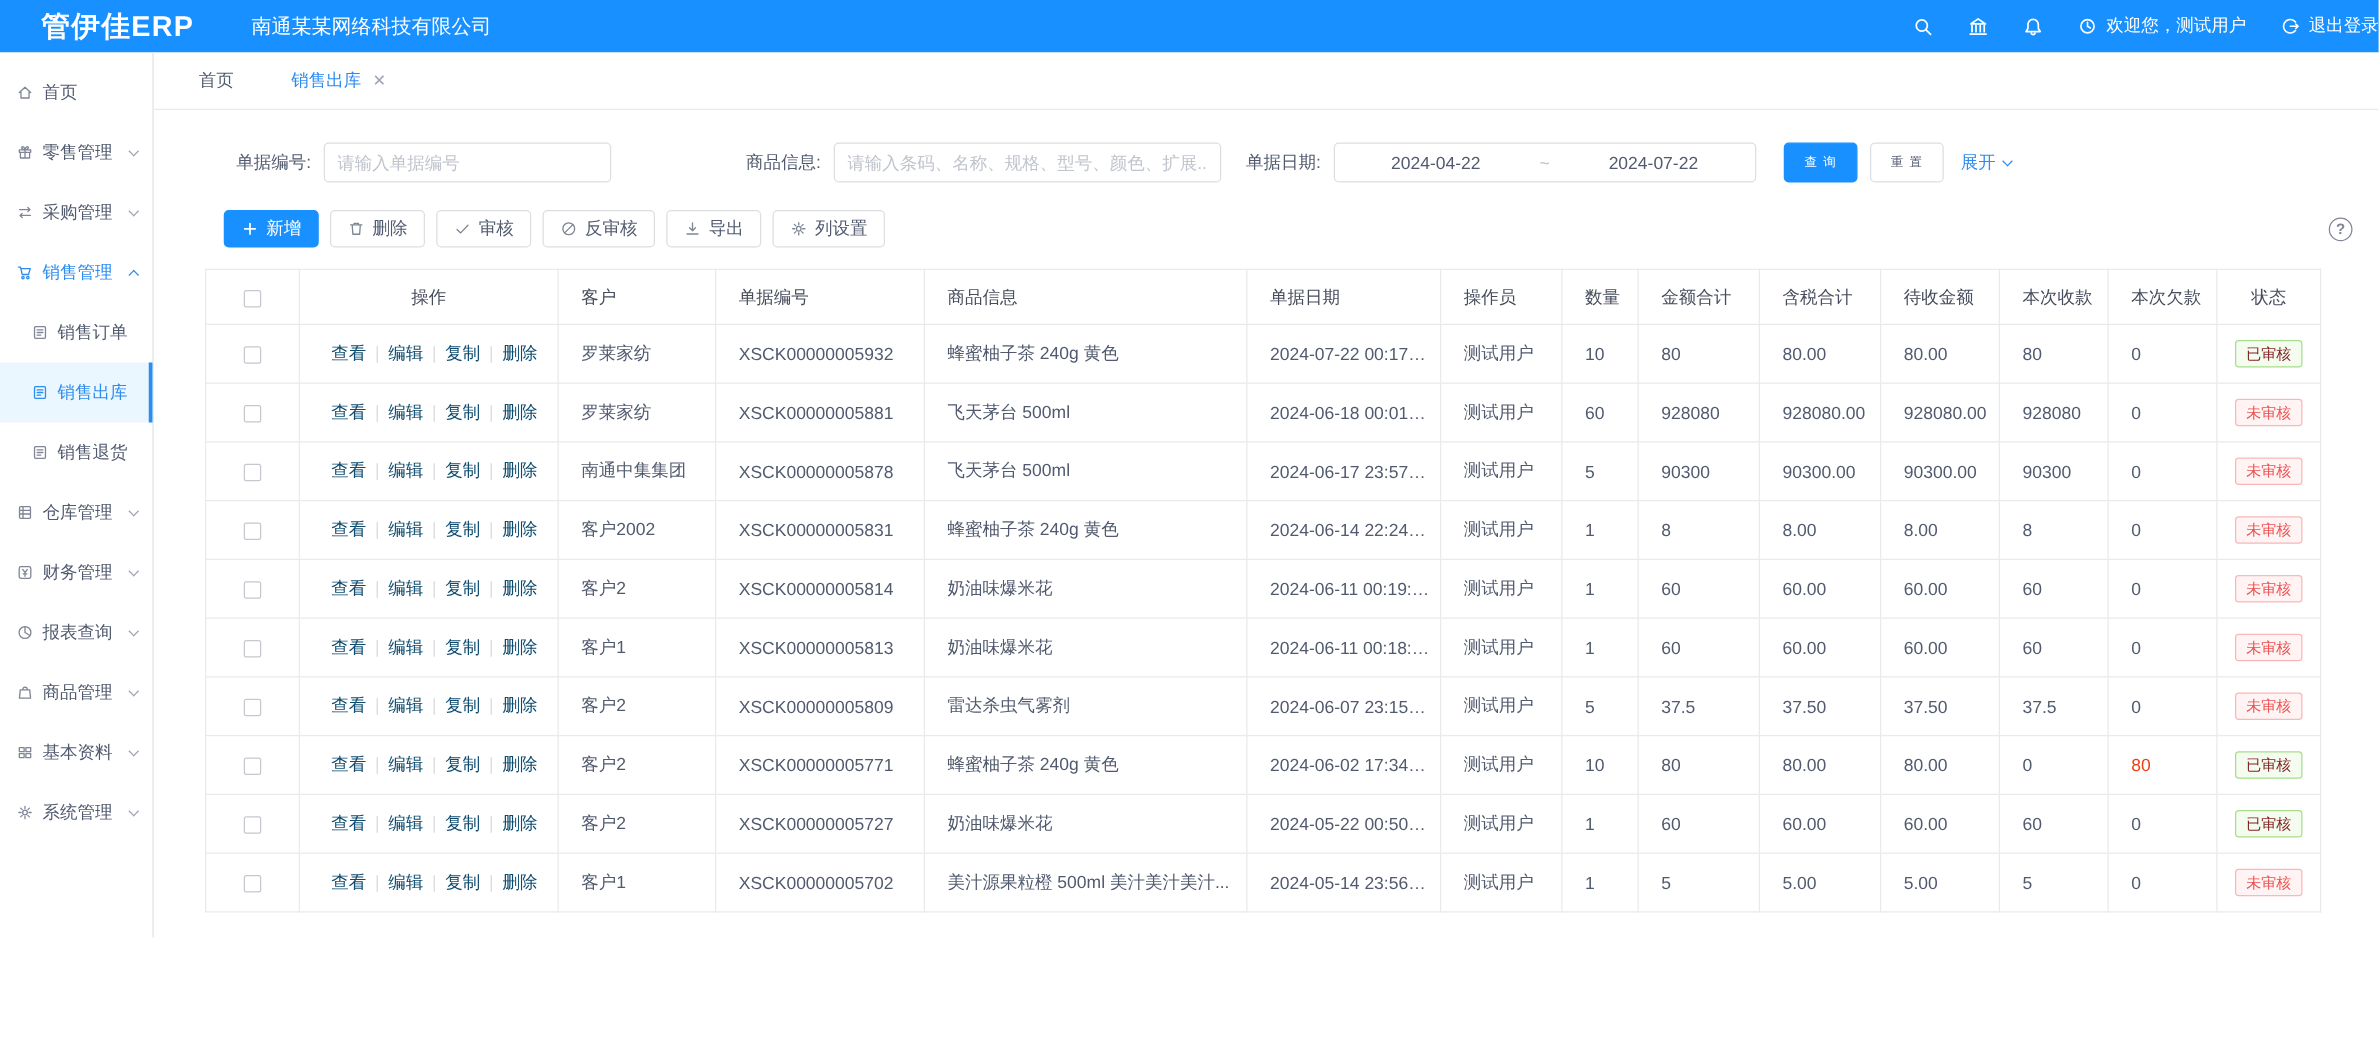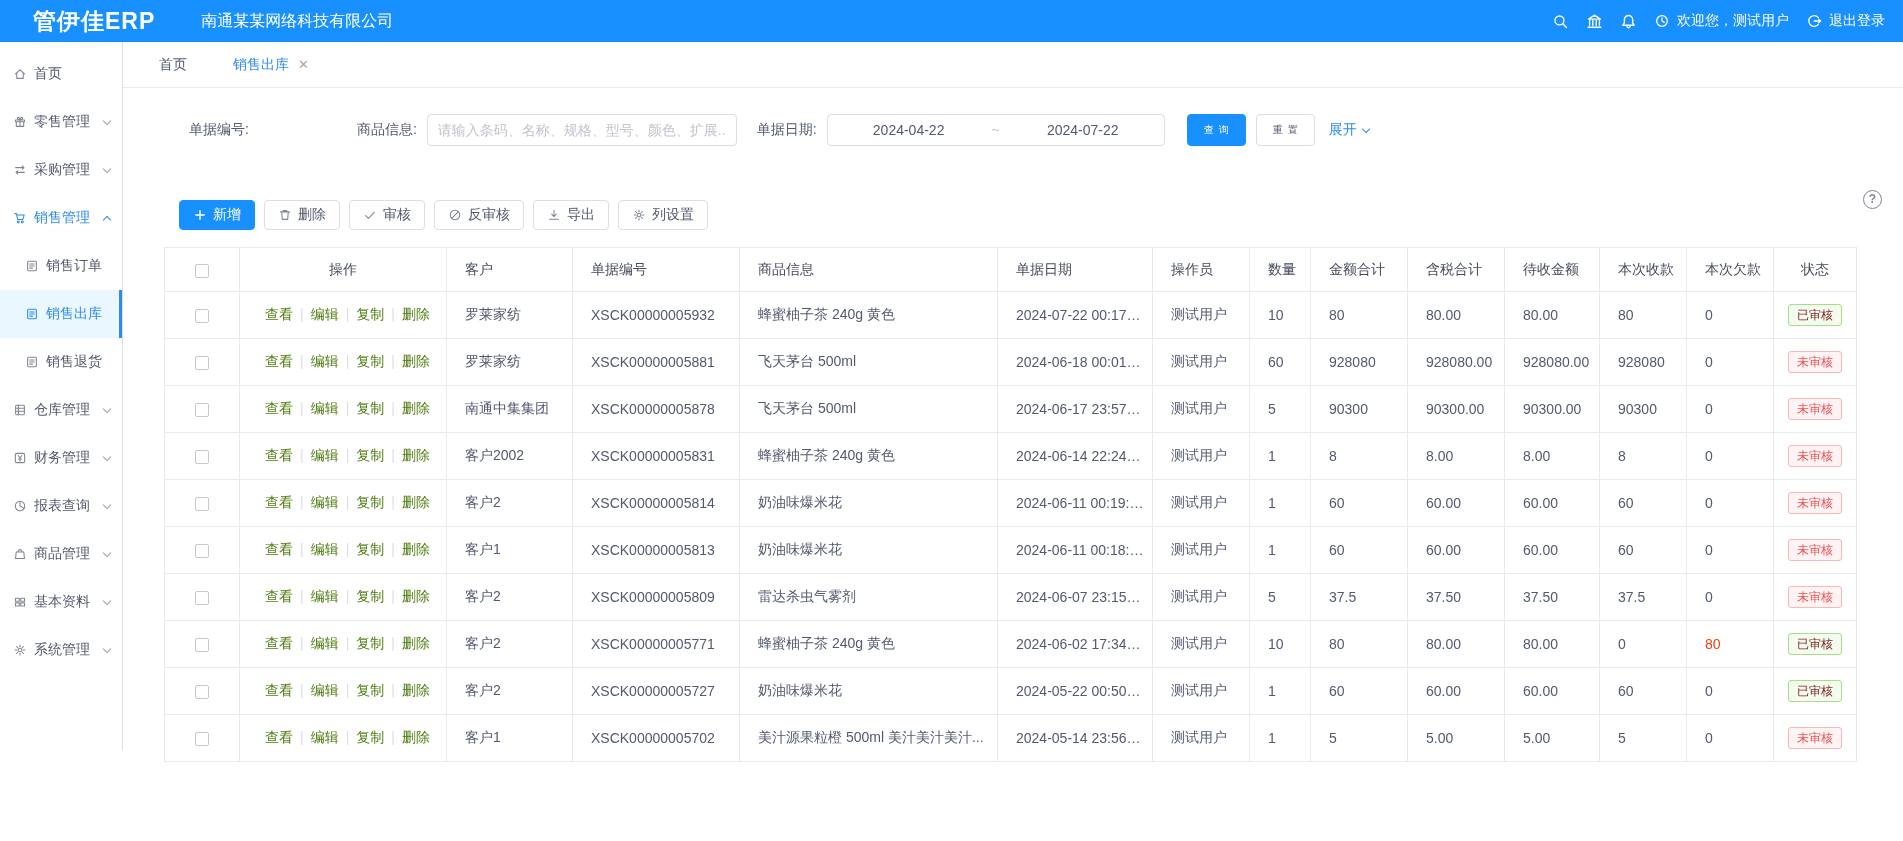--- a/index.html
+++ b/index.html
@@ -9,21 +9,21 @@
     font-family:"Liberation Sans","DejaVu Sans",sans-serif;
     font-size:14px; color:#515a6e; background:#fff;
   }
   svg { display:block; }
   .ic { width:15px; height:15px; fill:none; stroke:currentColor; stroke-width:1.2; stroke-linecap:round; stroke-linejoin:round; }
 
   
   .topbar { height:42px; background:#1890ff; display:flex; align-items:center; color:#fff; }
   .logo { margin-left:33px; font-size:23px; font-weight:700; letter-spacing:1px; white-space:nowrap; }
   .company { margin-left:46px; font-size:16px; white-space:nowrap; }
-  .topbar-right { margin-left:auto; display:flex; align-items:center; gap:17px; padding-right:18px; font-size:14px; }
+  .topbar-right { margin-left:auto; display:flex; align-items:center; gap:27px; font-size:14px; }
   .tb-icon .ic { width:17px; height:17px; stroke-width:1.3; }
   .tb-group { display:flex; align-items:center; gap:7px; cursor:pointer; white-space:nowrap; }
   .tb-group .ic { width:16px; height:16px; stroke-width:1.3; }
 
   
   .main { display:flex; height:708px; }
   .sidebar { width:123px; flex-shrink:0; border-right:1px solid #dcdee2; padding-top:8px; background:#fff; }
   .side-item { height:48px; display:flex; align-items:center; padding-left:13px; cursor:pointer; color:#515a6e; }
   .side-item.sub { padding-left:25px; }
   .side-item .sicon { margin-right:7px; color:#808695; display:flex; }
@@ -56,36 +56,36 @@
   .daterange .dval { flex:1; text-align:center; color:#515a6e; }
   .daterange .dsep { color:#c0c4cc; padding:0 2px; }
   .btn { height:32px; border-radius:4px; border:1px solid #dcdee2; background:#fff; color:#515a6e; font-size:10px; padding:0 11px; cursor:pointer; font-family:inherit; letter-spacing:5px; text-indent:5px; }
   .btn.primary { background:#1890ff; border-color:#1890ff; color:#fff; }
   .btn.search { margin-left:22px; } .btn.reset { margin-left:10px; }
   .expand { margin-left:14px; color:#2d8cf0; display:flex; align-items:center; gap:6px; cursor:pointer; }
   .expand .chev { width:6px; height:6px; border-right:1.4px solid #2d8cf0; border-bottom:1.4px solid #2d8cf0; transform:rotate(45deg); margin-top:-3px; }
 
   
   .toolbar { display:flex; align-items:center; margin-top:22px; padding-left:56px; gap:9px; }
-  .tbtn { height:30px; display:flex; align-items:center; gap:6px; padding:0 13px; border:1px solid #dcdee2; border-radius:4px; background:#fff; color:#515a6e; font-size:14px; cursor:pointer; font-family:inherit;margin-top:32px; }
+  .tbtn { height:30px; display:flex; align-items:center; gap:6px; padding:0 13px; border:1px solid #dcdee2; border-radius:4px; background:#fff; color:#515a6e; font-size:14px; cursor:pointer; font-family:inherit; }
   .tbtn .ic { width:14px; height:14px; color:#7d8694; }
   .tbtn.primary { background:#1890ff; border-color:#1890ff; color:#fff; }
   .tbtn.primary .ic { color:#fff; stroke-width:1.6; }
   .help { margin-left:auto; margin-right:21px; width:19px; height:19px; border-radius:50%; border:1.5px solid #808695; color:#808695; display:flex; align-items:center; justify-content:center; font-size:12px; font-weight:700; cursor:pointer; }
 
   
   .table-wrap { margin:17px 0 0 41px; }
   table { border-collapse:collapse; table-layout:fixed; width:1692px; }
   th,td { border:1px solid #e8eaec; height:47px; padding:0 8px 0 18px; text-align:left; font-weight:normal;
           overflow:hidden; white-space:nowrap; text-overflow:ellipsis; color:#515a6e; font-size:14px; }
   thead th { height:44px; color:#464c5b; font-weight:500; }
   th.center, td.center { text-align:center; padding:0 4px; }
   td.actions { padding-left:25px; }
   .cb { display:inline-block; width:14px; height:14px; border:1px solid #c5c8ce; border-radius:2px; background:#fff; vertical-align:middle; cursor:pointer; }
-  a.op { color:#4d7c0f; text-decoration:none; cursor:pointer; }
+  a.op { color:#0c4a6e; text-decoration:none; cursor:pointer; }
   .pipe { color:#dcdee2; margin:0 7px; }
   .badge { display:inline-block; padding:2px 8px; font-size:12px; border-radius:3px; border:1px solid; line-height:16px; }
   .badge.approved { color:#7f1d1d; border-color:#a8dd8c; background:#f4fcef; }
   .badge.pending  { color:#ed5151; border-color:#f7b8b8; background:#fff3f3; }
   td.rednum { color:#ed4014; }
 
   
   .pagination { display:flex; align-items:center; justify-content:flex-end; margin:22px 26px 0 0; gap:11px; color:#515a6e; }
   .pg-total { margin-right:4px; }
   .pg-chev { width:7px; height:7px; border-right:1.6px solid #a6b0bc; border-bottom:1.6px solid #a6b0bc; cursor:pointer; }
@@ -279,20 +279,21 @@
             <span>首页</span>
           </div>
           <div class="tab active">
             <span>销售出库</span>
             <span class="close">✕</span>
           </div>
         </div>
 
       <div class="filterbar">
         <span class="flabel ml66">单据编号:</span>
+        <input class="text w230 ml10" placeholder="请输入单据编号" style="">
         <span class="flabel ml108">商品信息:</span>
         <input class="text w310 ml10" placeholder="请输入条码、名称、规格、型号、颜色、扩展..." style="">
         <span class="flabel ml20">单据日期:</span>
         <div class="daterange">
           <span class="dval">2024-04-22</span>
           <span class="dsep">~</span>
           <span class="dval">2024-07-22</span>
         </div>
         <button class="btn primary search">查询</button>
         <button class="btn reset">重置</button>

